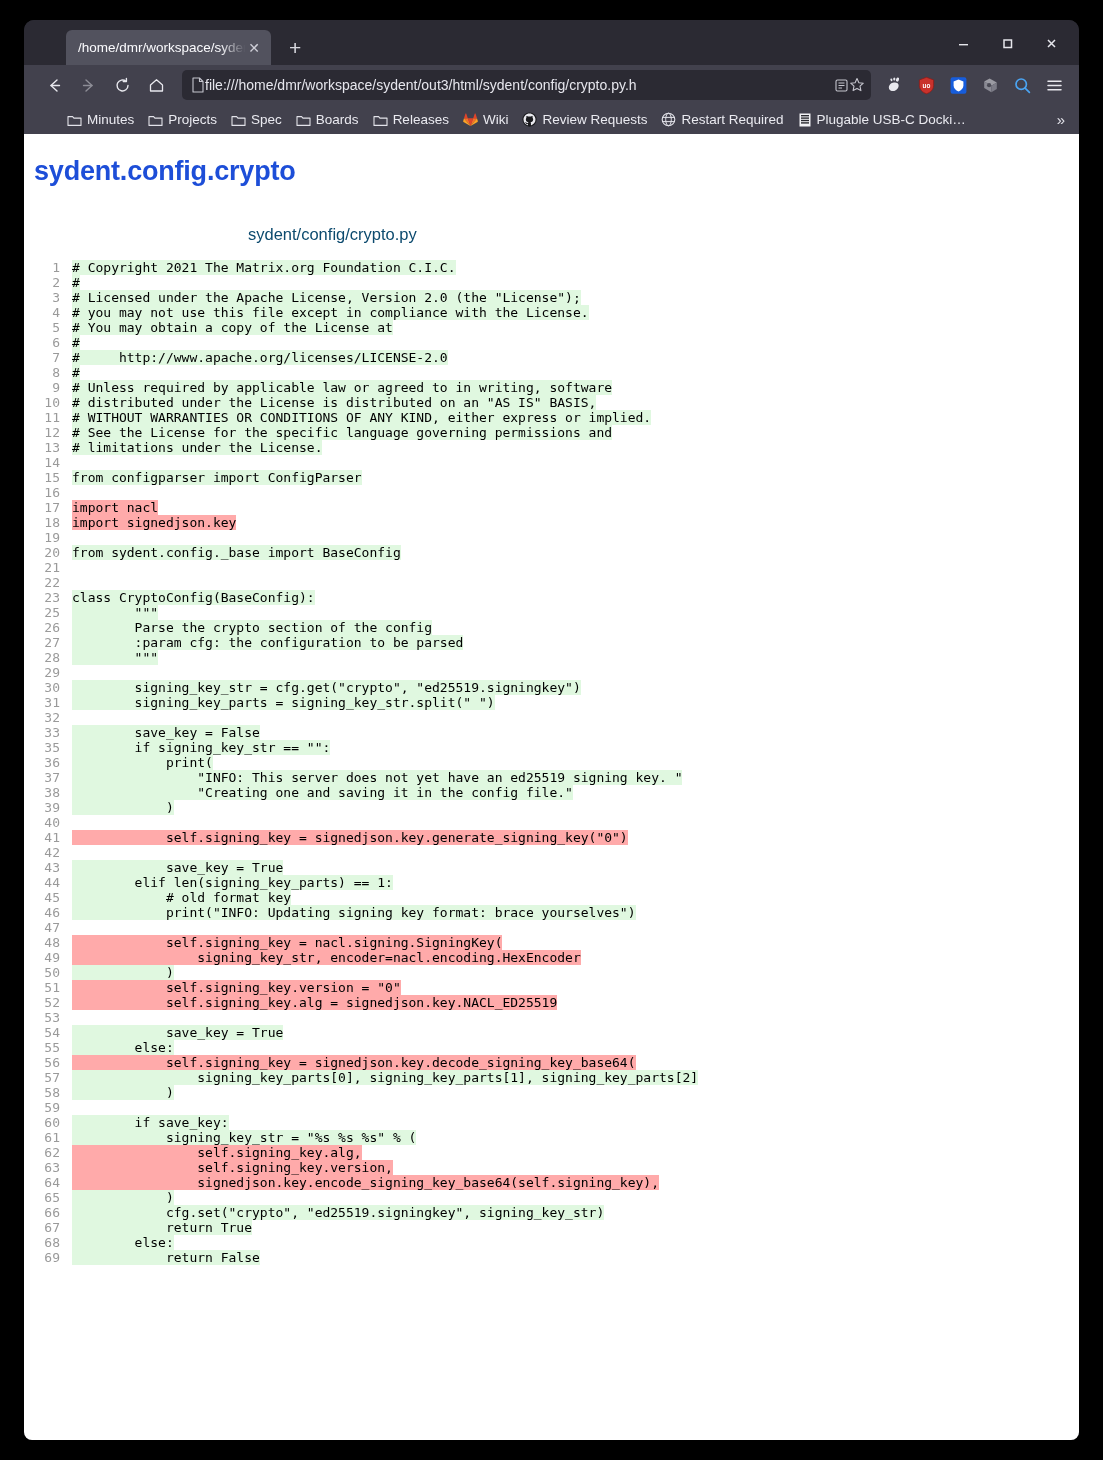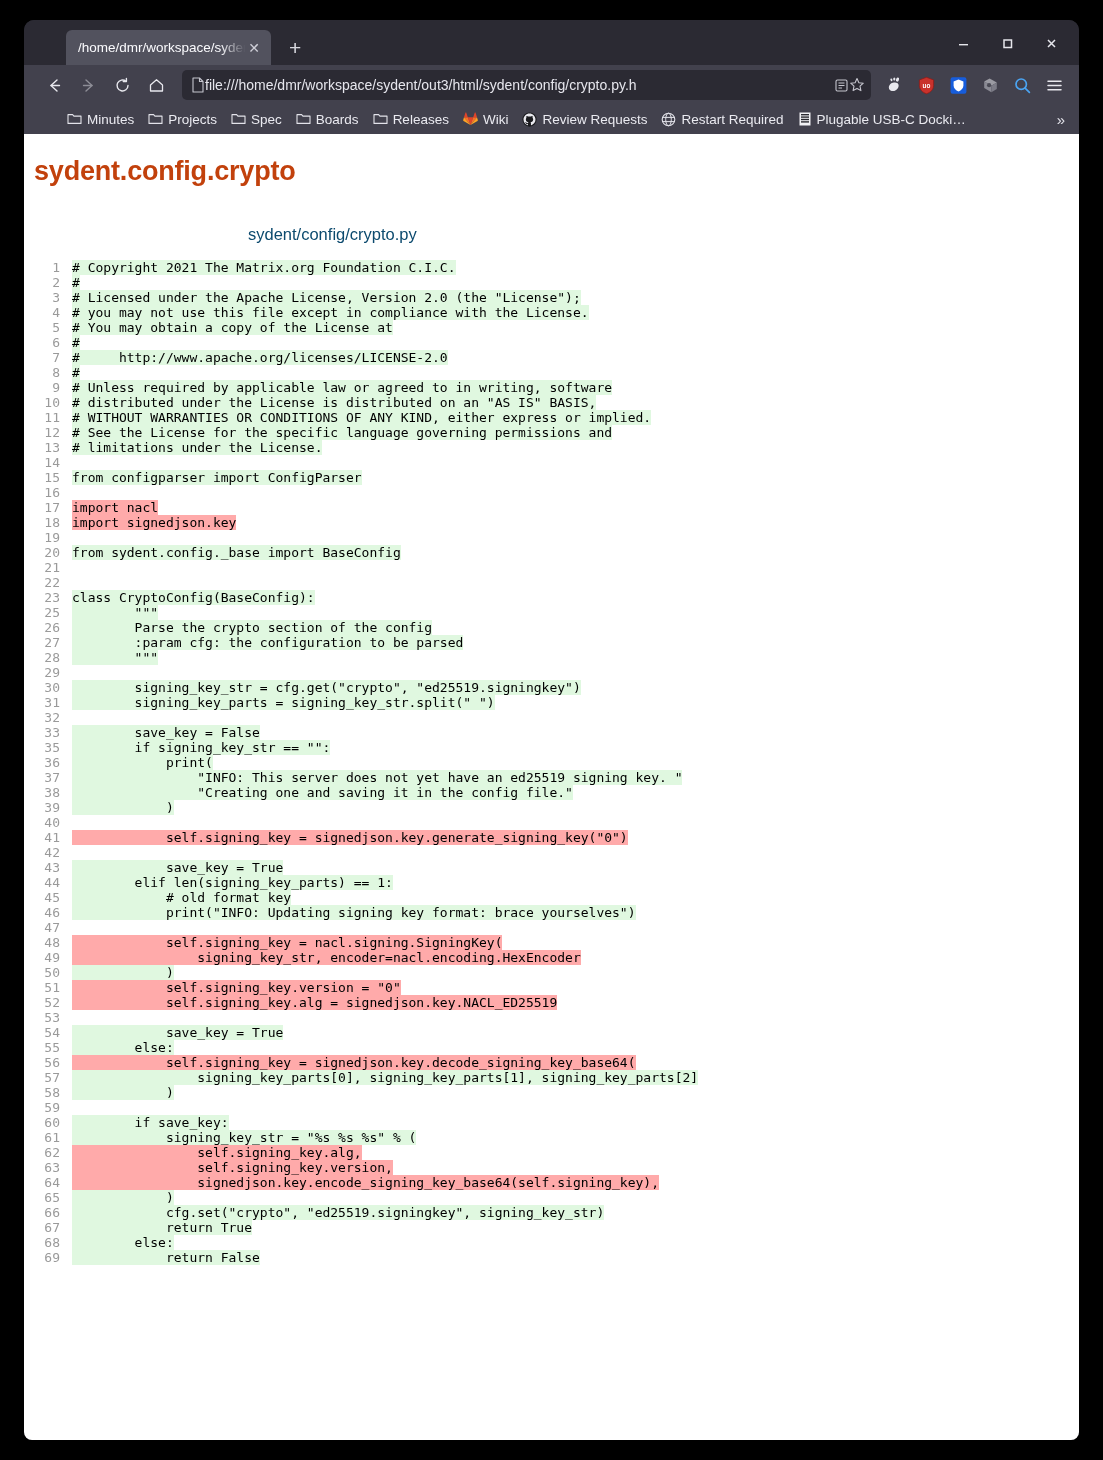--- a/index.html
+++ b/index.html
@@ -140,21 +140,21 @@
     background: #42414d;
     display: flex;
     align-items: center;
     padding: 0 8px 0 36px;
     gap: 0px;
     flex: 0 0 auto;
     position: relative;
   }
   .bm {
     display: flex;
-    align-items: flex-start;
+    align-items: flex-end;
     gap: 5px;
     padding: 3px 7px;
     color: #eaeaf0;
     font-size: 13.5px;
     white-space: nowrap;
     flex: 0 0 auto;
   }
   .bm-ico { display:flex; align-items:center; flex:0 0 auto; }
   .bm-overflow {
     position: absolute;
@@ -167,21 +167,21 @@
   
   #content {
     flex: 1 1 auto;
     background: #ffffff;
     overflow: hidden;
     position: relative;
   }
   #page-title {
     font-size: 27px;
     font-weight: bold;
-    color: #c2410c;
+    color: #1d4ed8;
     margin: 22px 8px 0 10px;
     letter-spacing: -0.2px;
   }
   #file-subtitle {
     font-size: 16.5px;
     color: #0c4a6e;
     margin: 38px 0 0 224px;
   }
   #code-block {
     margin: 16px 0 0 0;

